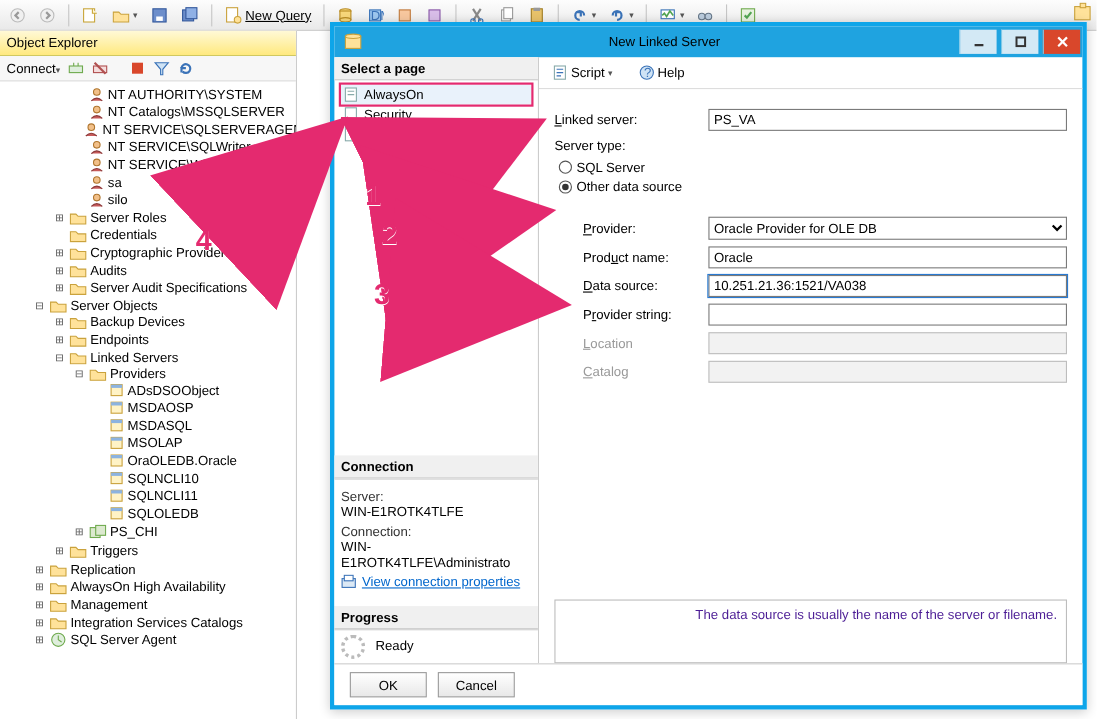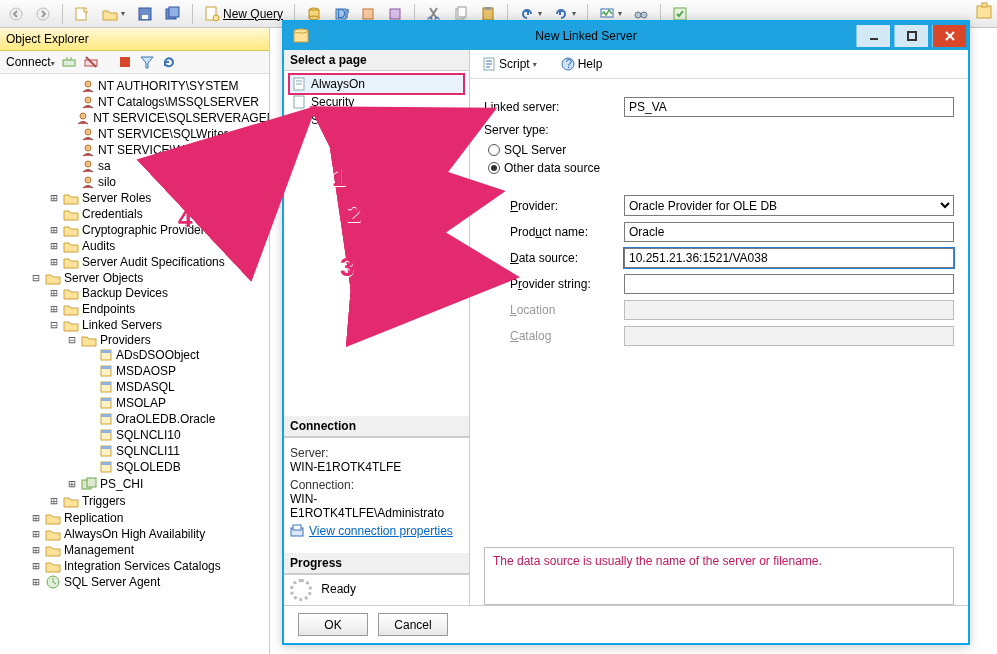--- a/index.html
+++ b/index.html
@@ -19,21 +19,21 @@
   .oe-toolbar .ticon { width:16px; height:16px; }
   .oe-tree { padding:4px 0 4px 6px; overflow:auto; height:calc(100% - 56px); }
   .tree ul { list-style:none; margin:0; padding-left:18px; }
   .tree li { white-space:nowrap; padding:1px 0; }
   .tree .row { display:flex; align-items:center; gap:3px; }
   .exp { width:12px; text-align:center; color:#666; cursor:default; font-family:monospace; display:inline-block; }
   .folder { color:#e7c26a; }
   .folder svg { vertical-align:middle; }
   .user-icon svg, .db-icon svg, .link-icon svg { vertical-align:middle; }
   
-  .dialog { position:absolute; left:282px; top:20px; width:688px; height:625px; border:2px solid #0ea5e9; background:#fff; box-shadow:0 2px 10px rgba(0,0,0,.2); }
+  .dialog { position:absolute; left:300px; top:20px; width:688px; height:625px; border:4px solid #0ea5e9; background:#fff; box-shadow:0 2px 10px rgba(0,0,0,.2); }
   .dlg-titlebar { height:28px; background:#1fa3e0; display:flex; align-items:center; color:#fff; }
   .dlg-titlebar .appicon { width:22px; height:22px; margin:0 6px; display:flex; align-items:center; justify-content:center; }
   .dlg-title { flex:1; text-align:center; font-size:12px; color:#000; }
   .dlg-winbtns { display:flex; }
   .dlg-winbtns .wb { width:34px; height:22px; display:flex; align-items:center; justify-content:center; border-left:1px solid #7fc8e6; background:#d3e9f5; margin:3px 2px; }
   .dlg-winbtns .wb.close { background:#d9472b; color:#fff; }
   .dlg-body { display:flex; height:calc(100% - 66px); }
   .dlg-left { width:186px; border-right:1px solid #ccc; display:flex; flex-direction:column; }
   .dlg-section-title { background:#f0f0f0; border-bottom:1px solid #ccc; padding:3px 6px; font-weight:bold; }
   .page-list { padding:4px 6px 6px; }
@@ -54,21 +54,21 @@
   .formrow .flabel.disabled { color:#999; }
   .formrow .underlinelbl { text-decoration:none; }
   .formrow .underlinelbl .u { text-decoration:underline; }
   .finput { flex:1; height:20px; border:1px solid #7a7a7a; padding:2px 4px; background:#fff; }
   .finput.disabled { background:#f2f2f2; border-color:#bdbdbd; }
   .finput.focused { outline:1px solid #2a7ad1; }
   .fselect { flex:1; height:21px; border:1px solid #7a7a7a; background:#fff; }
   .radio-row { display:flex; align-items:center; gap:4px; margin:4px 0 4px 4px; }
   .radio-dot { width:12px; height:12px; border:1px solid #555; border-radius:50%; display:inline-flex; align-items:center; justify-content:center; background:#fff; }
   .radio-dot .dot { width:6px; height:6px; border-radius:50%; background:#333; }
-  .hintbox { margin:10px 14px 0; border:1px solid #bdbdbd; padding:6px 8px; height:58px; color:#be185d; }
+  .hintbox { margin:10px 14px 0; border:1px solid #bdbdbd; padding:6px 8px; height:58px; color:#4c1d95;text-align:right; }
   .dlg-footer { position:absolute; bottom:0; left:0; right:0; height:38px; border-top:1px solid #ccc; display:flex; align-items:center; gap:10px; padding:0 14px; background:#fff;}
   .btn { min-width:70px; height:23px; border:1px solid #999; background:linear-gradient(#fff,#e8e8e8); display:flex; align-items:center; justify-content:center; cursor:default; }
   
   .anno { position:absolute; pointer-events:none; z-index:60; }
   .anno-num { position:absolute; color:#E42A6F; font-weight:900; font-size:26px; text-shadow:0 1px 0 #fff; pointer-events:none; z-index:61; }
   
   svg { display:block; }
   .ext-icon { position:absolute; right:6px; top:2px; }
 </style>
 </head>

